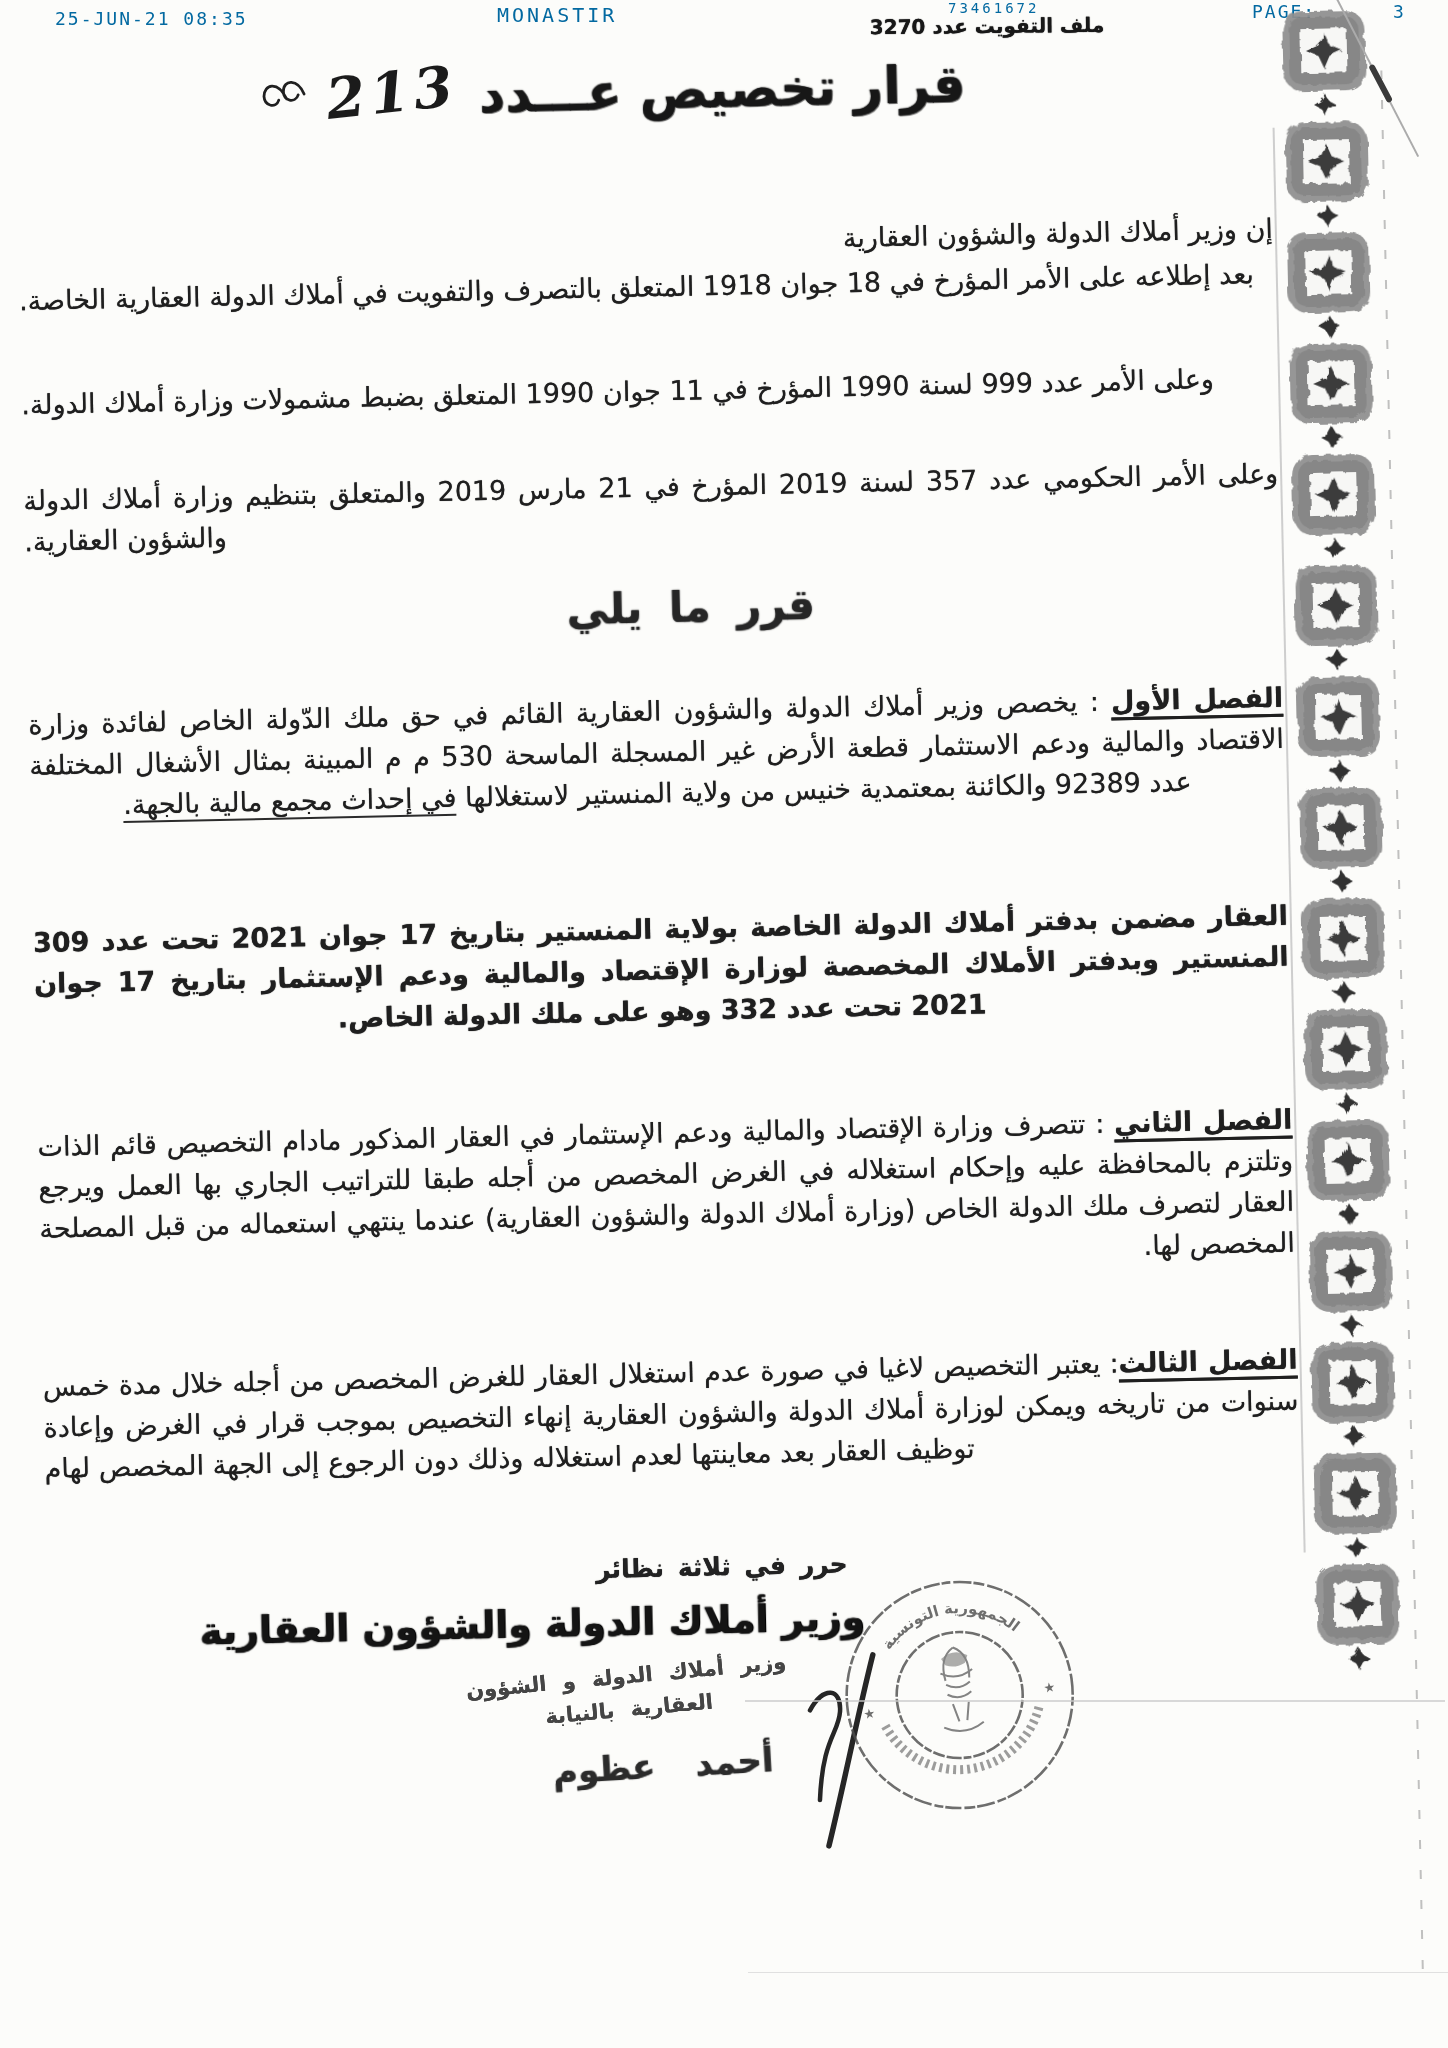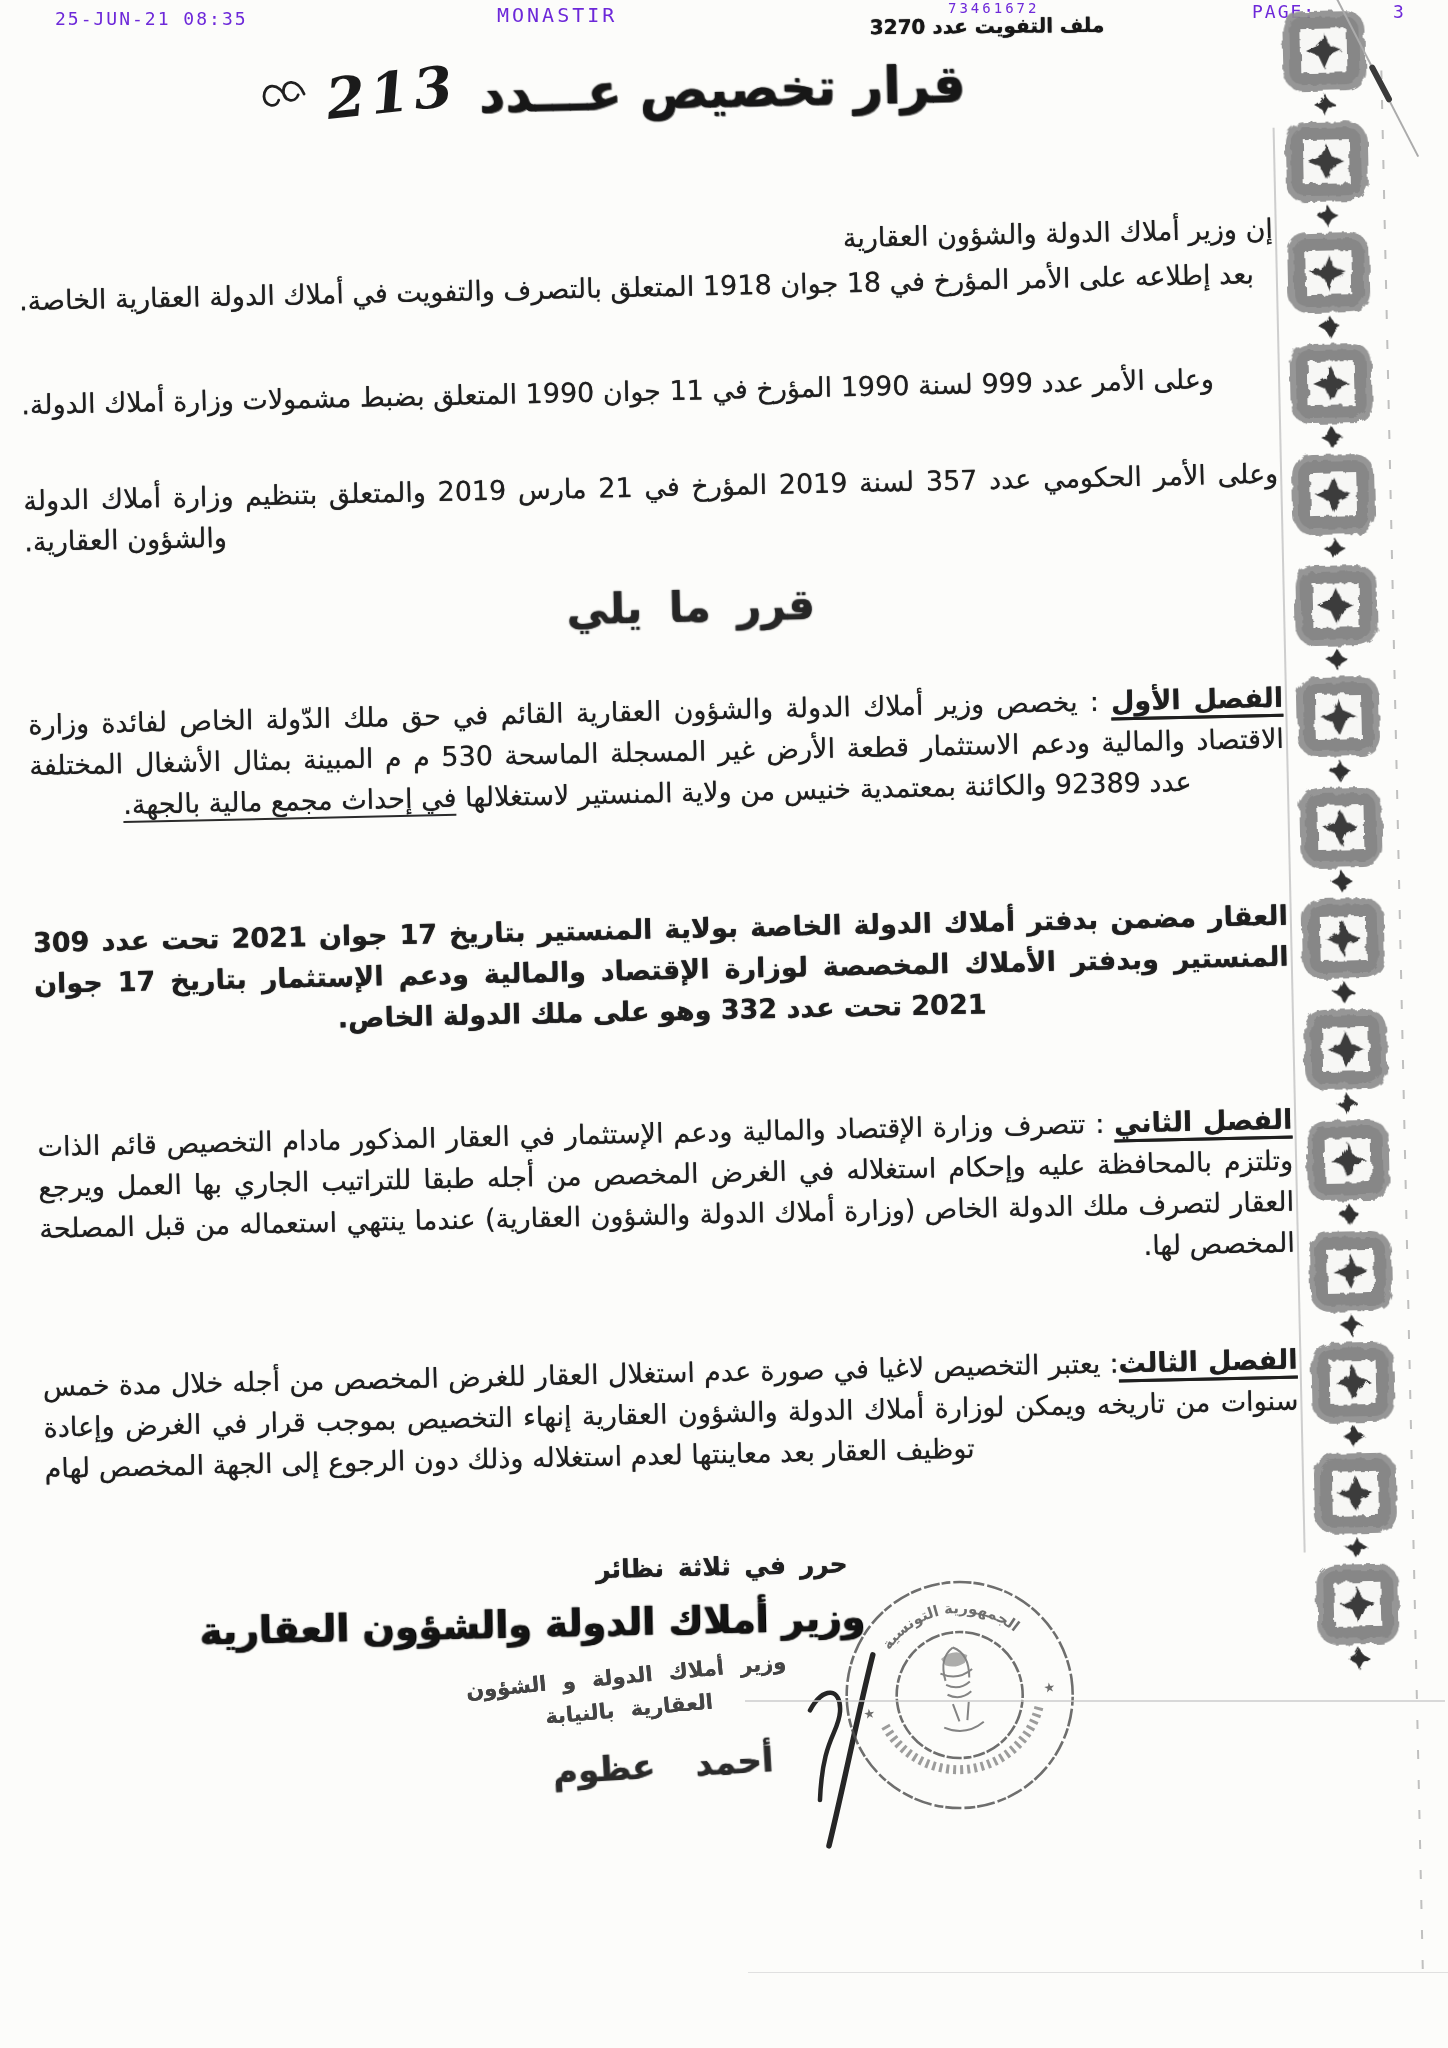--- a/index.html
+++ b/index.html
@@ -4,21 +4,21 @@
 <style>
   html,body{margin:0;padding:0;background:#e8e8e8;}
   .page{
     position:relative; width:1448px; height:2048px; overflow:hidden;
     background:#fcfcfa;
     font-family:"DejaVu Sans",sans-serif;
   }
   
   .fax{
     position:absolute; top:0; left:0; width:100%; height:46px;
-    font-family:"DejaVu Sans Mono",monospace; color:#6d28d9;
+    font-family:"DejaVu Sans Mono",monospace; color:#0369a1;
   }
   .fax span{position:absolute; white-space:nowrap;}
   .fax-datetime{left:55px; top:8px; font-size:18px; letter-spacing:2px;}
   .fax-station{left:497px; top:3px; font-size:20px; letter-spacing:3px;}
   .fax-number{left:948px; top:0px; font-size:14px; letter-spacing:3px;}
   .fax-pagelabel{left:1252px; top:1px; font-size:18px; letter-spacing:2px;}
   .fax-pagenum{left:1393px; top:1px; font-size:18px;}
   .file-stamp{
     position:absolute; left:862px; top:14px; width:250px;
     direction:rtl; text-align:center;

